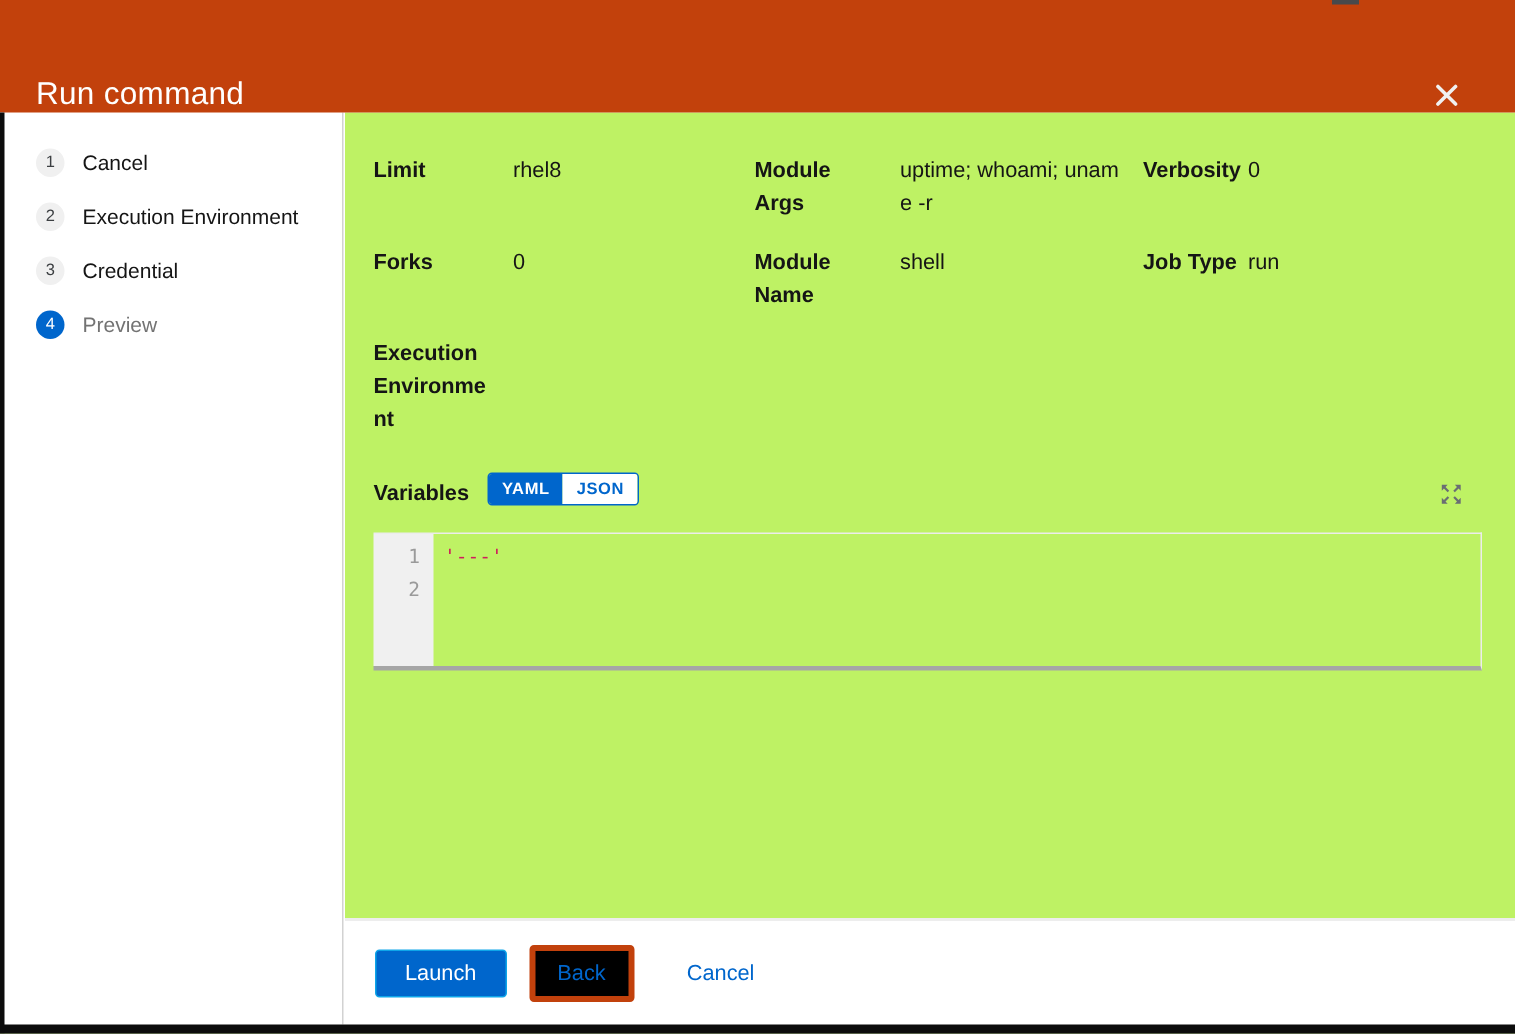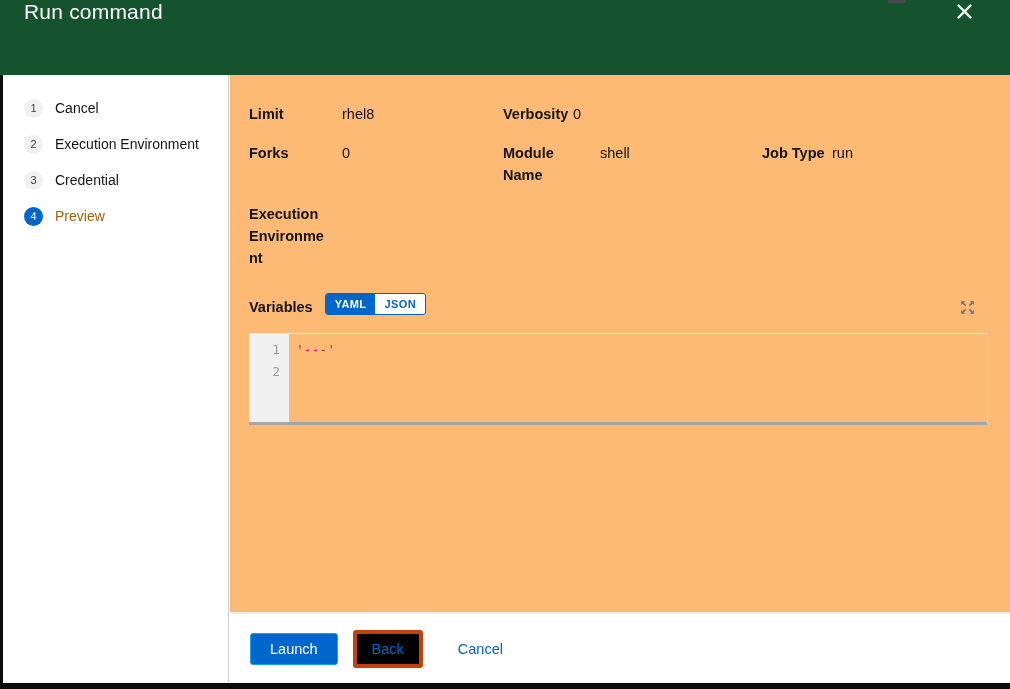--- a/index.html
+++ b/index.html
@@ -1,43 +1,43 @@
 <!DOCTYPE html>
 <html><head>
 <meta charset="utf-8">
 <style>
   html,body{margin:0;padding:0;background:#000;}
   .screen{position:relative;width:1010px;height:689px;background:#fff;overflow:hidden;
           font-family:"Liberation Sans",sans-serif;color:#151515;}
 
   
-  .modal-header{position:absolute;top:0;left:0;width:100%;height:75px;background:#14532d;
-                box-sizing:border-box;display:flex;align-items:flex-start;padding:0 34px 0 24px;z-index:3;}
+  .modal-header{position:absolute;top:0;left:0;width:100%;height:75px;background:#c2410c;
+                box-sizing:border-box;display:flex;align-items:flex-end;padding:0 34px 0 24px;z-index:3;}
   .modal-title{color:#fff;font-size:21px;font-weight:400;letter-spacing:.2px;margin:0;}
   .close-btn{margin-left:auto;background:none;border:none;cursor:pointer;padding:4px;line-height:0;}
 
   
   .edge-left{position:absolute;left:0;top:75px;bottom:0;width:3px;background:#0c0c0c;z-index:5;}
   .edge-bottom{position:absolute;left:0;bottom:0;width:100%;height:6px;background:#0c0c0c;z-index:6;}
   .page-fragment{position:absolute;top:0;left:888px;width:18px;height:3px;background:#47494c;z-index:7;}
 
   
   .wizard-nav{position:absolute;left:3px;top:75px;bottom:6px;width:226px;background:#fff;
               border-right:1px solid #d2d2d2;box-sizing:border-box;padding-top:15px;z-index:2;}
   .step{display:flex;align-items:center;gap:12px;width:100%;height:36px;padding:0 0 0 21px;
         background:none;border:none;font:inherit;cursor:pointer;text-align:left;box-sizing:border-box;}
   .step-circle{width:19px;height:19px;min-width:19px;border-radius:50%;background:#f0f0f0;color:#3c3f42;
                font-size:11px;display:flex;align-items:center;justify-content:center;}
   .step-label{font-size:14px;color:#151515;}
   .step.active .step-circle{background:#0066cc;color:#fff;}
-  .step.active .step-label{color:#a16207;}
+  .step.active .step-label{color:#737373;}
 
   
   .main{position:absolute;left:230px;top:75px;right:0;bottom:77px;box-sizing:border-box;
-        padding:28px 22px 0 19px;background:#fdba74;}
+        padding:28px 22px 0 19px;background:#bef264;}
   .detail-row{display:grid;grid-template-columns:254px 259px 1fr;margin:0 0 17px 0;}
   .field{display:grid;align-items:start;font-size:14.5px;line-height:22px;margin:0;}
   .field dt{font-weight:700;margin:0;overflow-wrap:break-word;word-break:break-word;}
   .field dd{margin:0;word-break:break-all;}
   .g1{grid-template-columns:80px 150px;column-gap:13px;}
   .g2{grid-template-columns:72px 150px;column-gap:25px;}
   .g3{grid-template-columns:70px auto;}
 
   .variables-row{display:flex;align-items:flex-end;margin:24px 0 18px 0;}
   .variables-label{font-weight:700;font-size:14.5px;}
@@ -101,20 +101,24 @@
     </button>
   </aside>
 
   <main class="main">
 
     <div class="detail-row">
       <dl class="field g1">
         <dt>Limit</dt>
         <dd>rhel8</dd>
       </dl>
+      <dl class="field g2">
+        <dt>Module Args</dt>
+        <dd>uptime; whoami; uname -r</dd>
+      </dl>
       <dl class="field g3">
         <dt>Verbosity</dt>
         <dd>0</dd>
       </dl>
     </div>
 
     <div class="detail-row">
       <dl class="field g1">
         <dt>Forks</dt>
         <dd>0</dd>

